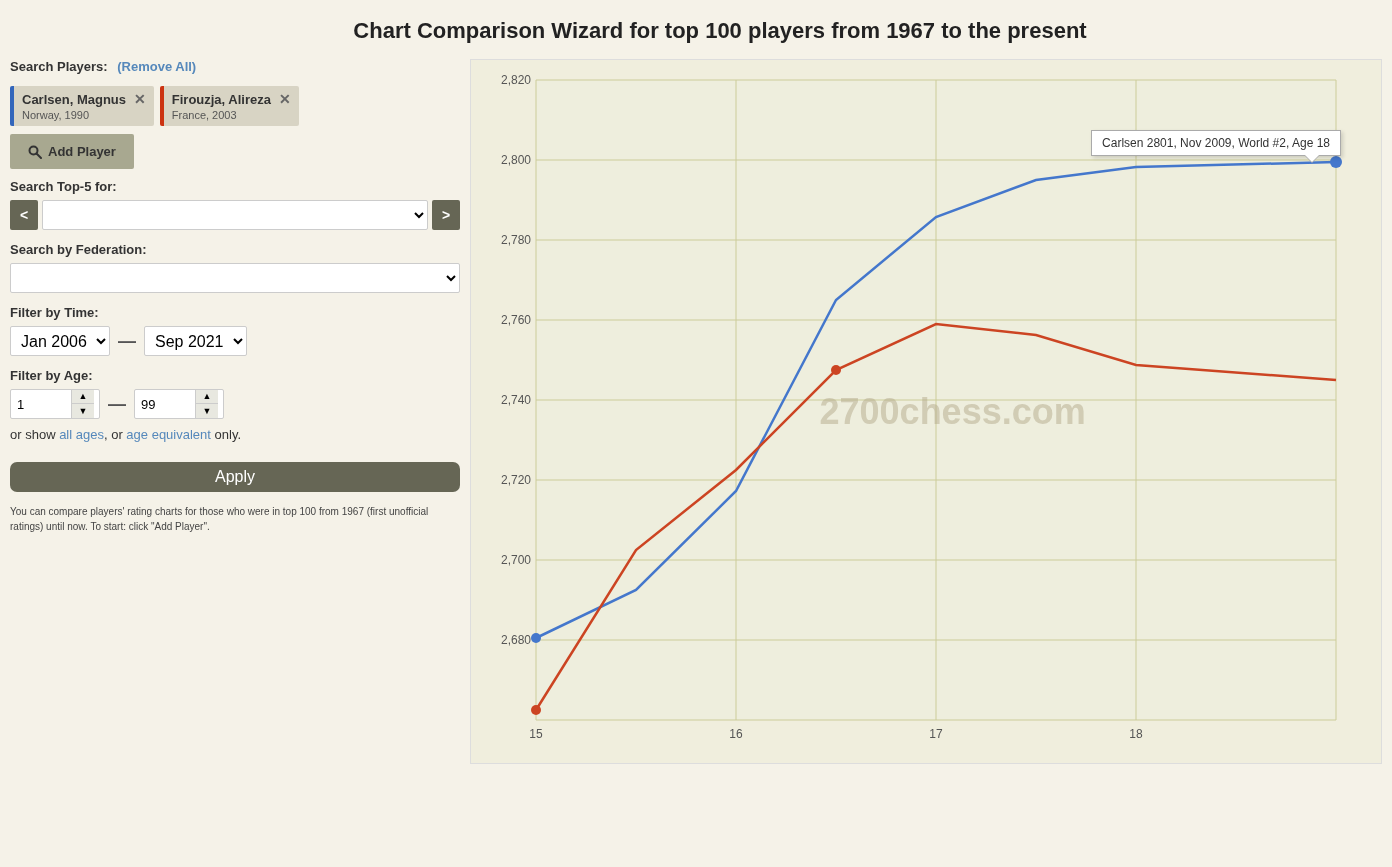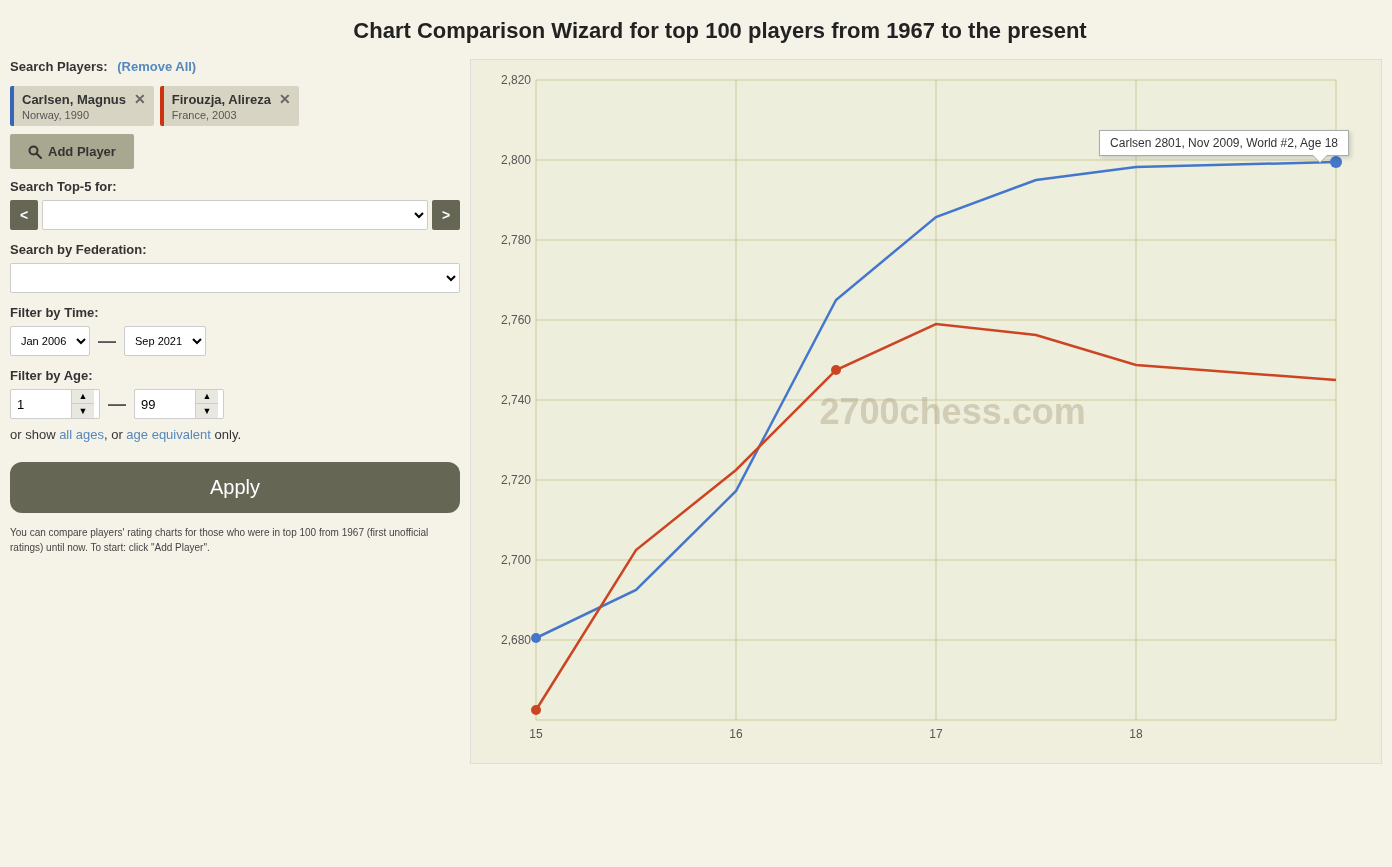--- a/index.html
+++ b/index.html
@@ -112,21 +112,21 @@
       cursor: pointer;
       font-size: 14px;
       font-weight: bold;
       border-radius: 2px;
     }
     select, .select-styled {
       height: 30px;
       border: 1px solid #ccc;
       background: white;
       padding: 0 6px;
-      font-size: 11px;
+      font-size: 16px;
       border-radius: 2px;
     }
     .top5-select {
       flex: 1;
     }
     .federation-select {
       width: 100%;
       margin-top: 6px;
     }
     .filter-time-row {
@@ -183,24 +183,24 @@
       align-items: center;
       justify-content: center;
       padding: 0;
     }
     .spinner-btn:first-child { border-bottom: 1px solid #ccc; }
     .apply-btn {
       width: 100%;
       background: #666655;
       color: white;
       border: none;
-      padding: 14px;
-      font-size: 20px;
-      cursor: pointer;
-      border-radius: 12px;
+      padding: 6px;
+      font-size: 16px;
+      cursor: pointer;
+      border-radius: 7px;
       margin-top: 16px;
       font-weight: normal;
     }
     .footer-text {
       font-size: 10px;
       color: #444;
       margin-top: 12px;
       line-height: 1.5;
     }
     
@@ -412,21 +412,21 @@
           <polyline points="55,640 155,480 255,400 355,300 455,254 555,265 655,295 855,310" fill="none" stroke="#cc4422" stroke-width="2.5"></polyline>
 
           <circle cx="55" cy="640" r="5" fill="#cc4422"></circle>
           <circle cx="355" cy="300" r="5" fill="#cc4422"></circle>
         </svg>
 
         
         <div class="chart-watermark">2700chess.com</div>
 
         
-        <div class="tooltip-box" style="top: 60px; right: 22px;">
+        <div class="tooltip-box" style="top: 60px; right: 30px;">
           <span>Carlsen 2801, Nov 2009, World #2, Age 18</span>
           <div class="tooltip-arrow">
             <div class="tooltip-arrow-inner"></div>
           </div>
         </div>
       </div>
     </div>
   </div>
 </div>
 

